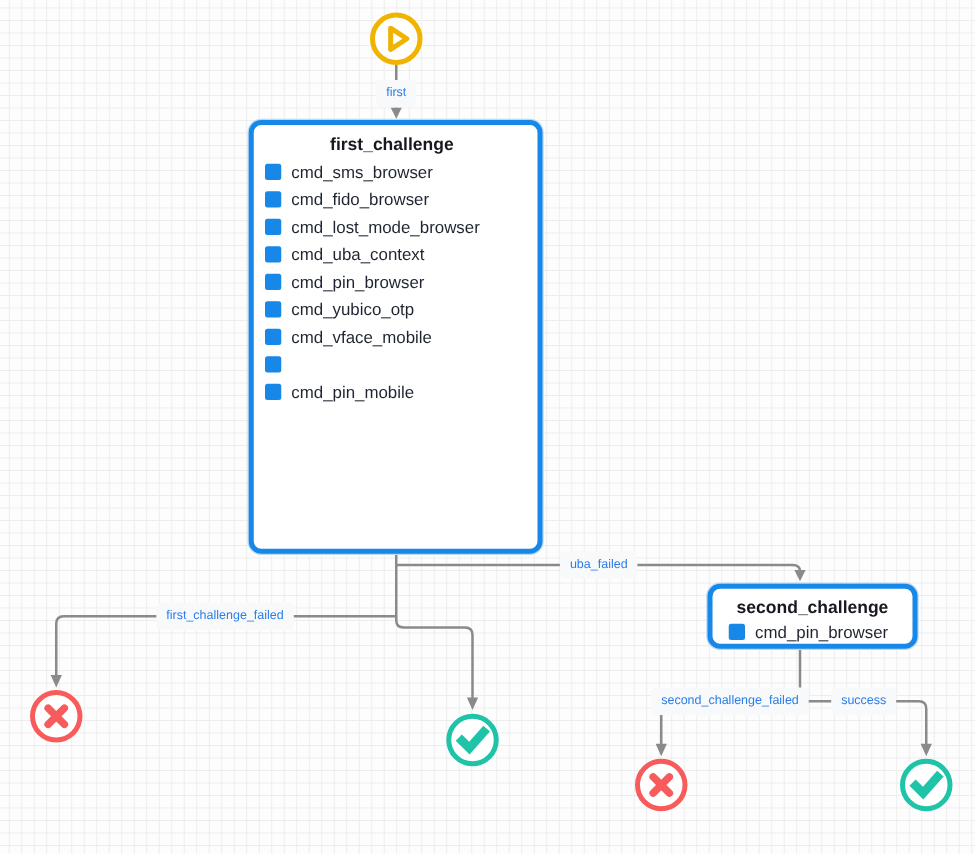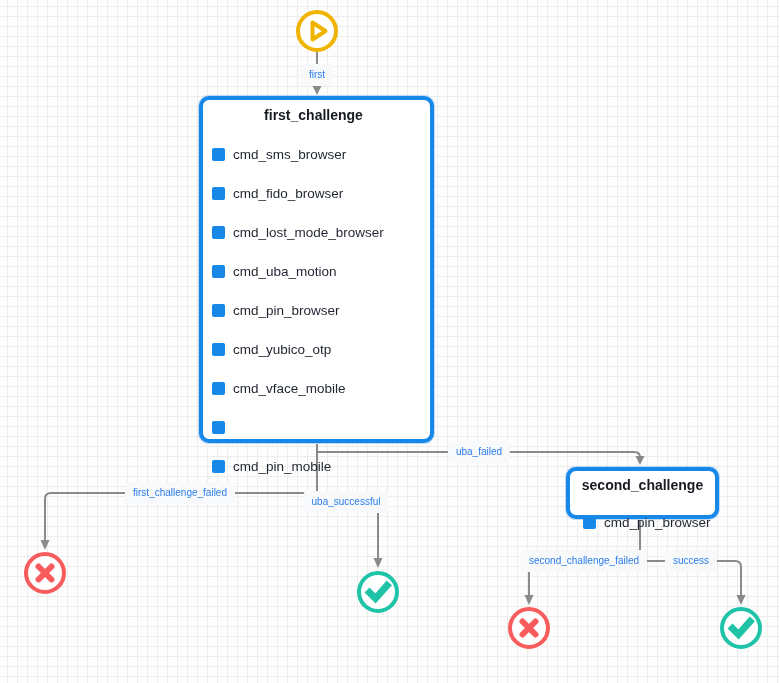--- a/index.html
+++ b/index.html
@@ -29,28 +29,28 @@
     box-shadow:0 0 0 1px #bcd9f7;
     color:#1f2530;
   }
   .state-box .title {
     font-size:14px; font-weight:bold; text-align:center;
     color:#16191f; padding:7px 6px 3px 0; line-height:16px;
   }
   .state-box ul { list-style:none; padding:0 8px 6px 9px; }
   .state-box li {
     display:flex; align-items:center; height:22px; gap:8px;
-    font-size:13.5px; white-space:nowrap;margin-top:17px;
+    font-size:13.5px; white-space:nowrap;
   }
   .cmd-square {
     width:13px; height:13px; background:#1787e8; border-radius:2px; flex:0 0 13px;
   }
 
   #first-challenge { left:199px; top:96px; width:235px; height:347px; }
-  #second-challenge { left:566px; top:467px; width:153px; height:52px; }
+  #second-challenge { left:566px; top:467px; width:168px; height:52px; }
   #second-challenge .title { padding:6px 6px 1px 6px; }
   #second-challenge ul { padding:0 8px 5px 13px; }
 
   .icon-node { width:44px; height:44px; }
   #start-node   { left:295px; top:9px; }
   #fail-node-1  { left:23px;  top:551px; }
   #ok-node-1    { left:356px; top:570px; }
   #fail-node-2  { left:507px; top:606px; }
   #ok-node-2    { left:719px; top:606px; }
 
@@ -110,21 +110,21 @@
       <li>
           <span class="cmd-square"></span>
           <span>cmd_fido_browser</span>
         </li>
       <li>
           <span class="cmd-square"></span>
           <span>cmd_lost_mode_browser</span>
         </li>
       <li>
           <span class="cmd-square"></span>
-          <span>cmd_uba_motion</span>
+          <span>cmd_uba_context</span>
         </li>
       <li>
           <span class="cmd-square"></span>
           <span>cmd_pin_browser</span>
         </li>
       <li>
           <span class="cmd-square"></span>
           <span>cmd_yubico_otp</span>
         </li>
       <li>
@@ -175,17 +175,16 @@
   <div class="node icon-node" id="ok-node-2">
     <svg width="44" height="44" viewBox="0 0 44 44">
       <circle cx="22" cy="22" r="19" fill="#ffffff" stroke="#1fc3a8" stroke-width="4"></circle>
       <path d="M13.5,22.5 L19.5,28.5 L31,15.5" stroke="#1fc3a8" stroke-width="7" stroke-linecap="square" stroke-linejoin="miter" fill="none"></path>
     </svg>
   </div>
 
   <div class="edge-label" id="label-first">first</div>
   <div class="edge-label" id="label-uba-failed">uba_failed</div>
   <div class="edge-label" id="label-first-challenge-failed">first_challenge_failed</div>
-  <div class="edge-label" id="label-uba-successful">uba_successful</div>
   <div class="edge-label" id="label-second-challenge-failed">second_challenge_failed</div>
   <div class="edge-label" id="label-success">success</div>
 
 </div>
 
 </body></html>

